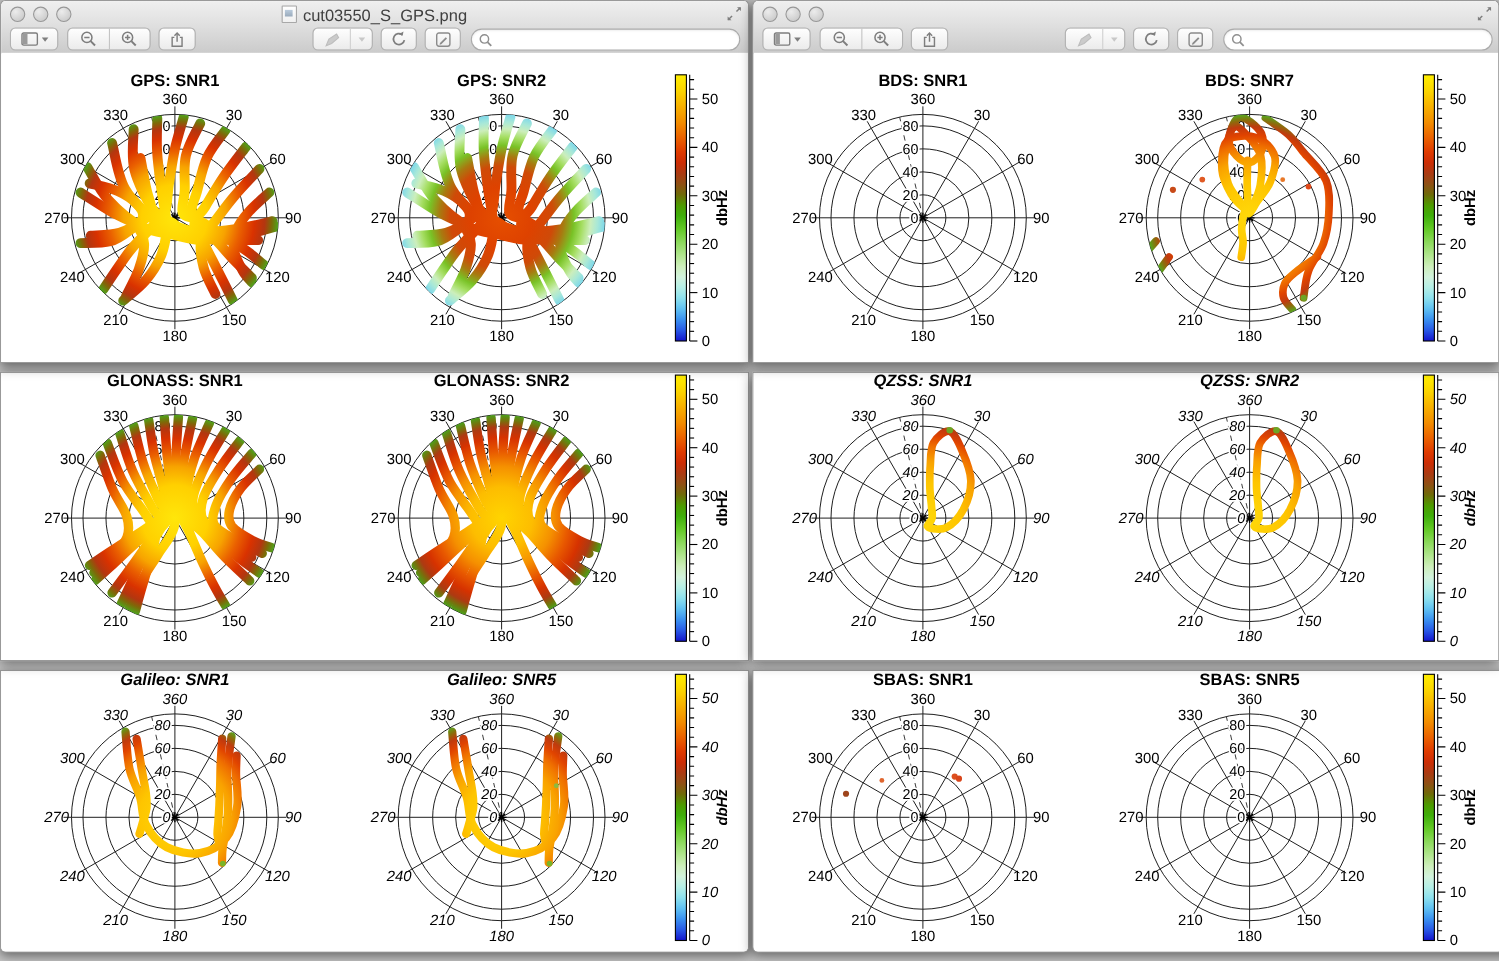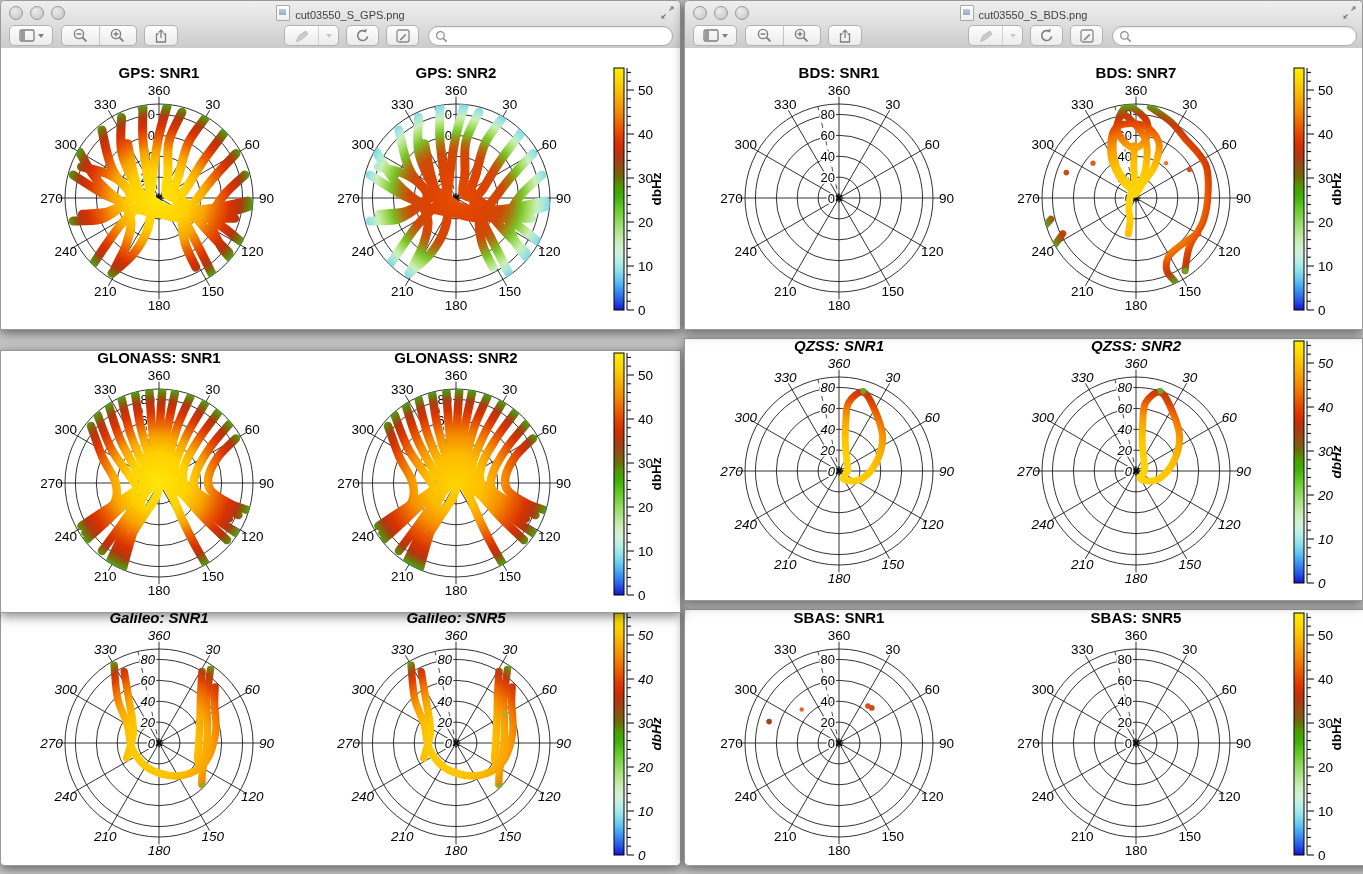--- a/index.html
+++ b/index.html
@@ -1,33 +1,33 @@
 <!DOCTYPE html>
 <html><head>
 <meta charset="utf-8">
 <style>
   html,body{margin:0;padding:0;width:1363px;height:874px;overflow:hidden;
     background:#c6c6c6;font-family:"Liberation Sans",sans-serif;}
   #desk{position:relative;width:1363px;height:874px;}
   .window{position:absolute;background:#fff;border:1px solid #999;
     box-shadow:0 3px 11px rgba(0,0,0,.50);overflow:hidden;box-sizing:border-box;}
   #win-l1{left:0;top:0;width:681px;height:330px;z-index:30;border-radius:5px 5px 0 0;}
-  #win-l2{left:0;top:350px;width:681px;height:263px;z-index:20;}
+  #win-l2{left:0;top:338px;width:681px;height:263px;z-index:20;}
   #win-l3{left:0;top:609px;width:681px;height:257px;z-index:10;border-radius:0 0 5px 5px;font-style:italic;}
   #win-r1{left:684px;top:0;width:679px;height:330px;z-index:30;border-radius:5px 5px 0 0;}
   #win-r2{left:684px;top:338px;width:679px;height:263px;z-index:20;font-style:italic;}
   #win-r3{left:684px;top:609px;width:806px;height:257px;z-index:10;border-radius:0 0 5px 5px;}
   .chrome-head{position:relative;height:47px;
     background:linear-gradient(#efefef,#e0e0e0 45%,#cbcbcb);
     border-bottom:1px solid #9e9e9e;}
   .lights{position:absolute;left:8px;top:5px;display:flex;gap:7px;}
   .light{width:12px;height:12px;border-radius:50%;border:1px solid #979797;
     background:radial-gradient(circle at 35% 30%,#ececec,#c3c3c3);}
   .wtitle{position:absolute;left:0;right:0;top:4px;text-align:center;
-    font-size:11px;color:#3f3f3f;white-space:nowrap;}
+    font-size:15px;color:#3f3f3f;white-space:nowrap;}
   .doc-icon{display:inline-block;width:12px;height:14px;margin-right:5px;
     vertical-align:-2px;background:linear-gradient(#fff,#f0f0f0);
     border:1px solid #a8a8a8;border-radius:1px;position:relative;}
   .doc-icon::after{content:"";position:absolute;left:2px;top:3px;width:7px;height:6px;
     background:linear-gradient(#bcd,#9ab);}
   .fsbtn{position:absolute;right:5px;top:4px;width:15px;height:15px;}
   .tbtn{position:absolute;top:24px;height:21px;border:1px solid #b2b2b2;border-radius:5px;
     background:linear-gradient(#fefefe,#ebebeb);box-sizing:border-box;
     display:flex;align-items:center;justify-content:center;}
   .b-view{left:8px;width:44px;gap:3px;}
@@ -909,21 +909,20 @@
       </svg>
   </section>
 
   <section class="window" id="win-r1">
     <div class="chrome-head">
       <div class="lights">
         <span class="light"></span>
         <span class="light"></span>
         <span class="light"></span>
       </div>
-      <div class="wtitle"><span class="doc-icon"></span><span>cut03550_S_BDS.png</span></div>
       <div class="fsbtn">
         <svg width="15" height="15" viewBox="0 0 15 15">
           <g stroke="#7e7e7e" stroke-width="1.3" fill="#7e7e7e">
             <path d="M9.5 5.5 L13 2" fill="none"></path>
               <path d="M13.5 5 V1.5 H10 Z" stroke="none"></path>
             <path d="M5.5 9.5 L2 13" fill="none"></path>
               <path d="M1.5 10 V13.5 H5 Z" stroke="none"></path>
           </g>
         </svg>
       </div>

